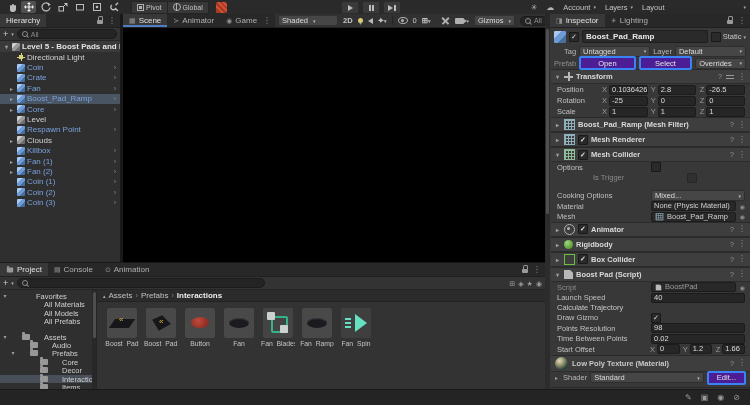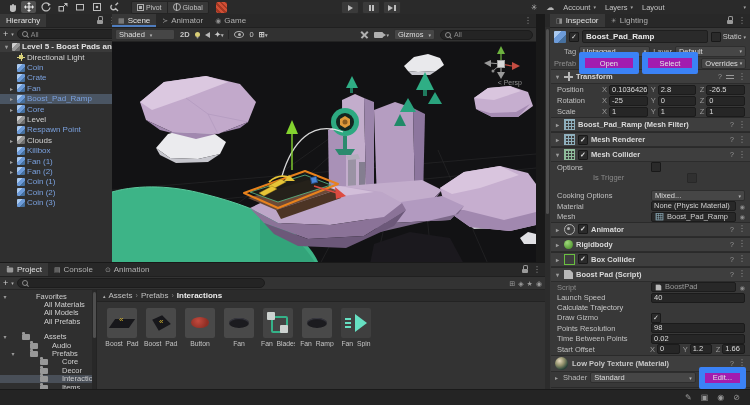--- a/index.html
+++ b/index.html
@@ -54,21 +54,21 @@
   .hrow.blue{color:#7aa0dd;}
   .hrow.sel{background:#4a5563;}
   .fold{width:7px;flex:none;color:#9a9a9a;font-size:6px;text-align:center;}
   .hicon{width:8px;height:8px;flex:none;border-radius:1px;}
   .hicon.cube-blue{background:linear-gradient(135deg,#a9c9f0 0 32%,#6d9bd8 32% 66%,#46709f 66%);}
   .hicon.cube-gray{background:linear-gradient(135deg,#cfcfcf 0 32%,#9a9a9a 32% 66%,#6e6e6e 66%);}
   .hicon.light{background:radial-gradient(circle at 50% 50%,#d9d27b 0 42%,transparent 45%),
     linear-gradient(#d9d27b 0 0) 50% 0/1px 100% no-repeat,linear-gradient(90deg,#d9d27b 0 0) 0 50%/100% 1px no-repeat;}
   .harr{margin-left:auto;color:#8a8a8a;font-size:7px;padding-right:2px;}
   
-  .scenepanel{position:absolute;left:112px;top:14px;width:424px;height:248px;display:flex;flex-direction:column;background:#000000;}
+  .scenepanel{position:absolute;left:123px;top:14px;width:424px;height:248px;display:flex;flex-direction:row;background:#000000;}
   .scntools{height:13px;background:#313131;border-bottom:1px solid #222;display:flex;align-items:center;gap:5px;padding:0 3px;flex:none;font-size:7.5px;}
   .dd{background:#464646;border:1px solid #303030;border-radius:2px;height:9px;display:flex;align-items:center;padding:0 3px;color:#dcdcdc;gap:3px;}
   .dd::after{content:"▾";font-size:5px;color:#b8b8b8;margin-left:2px;}
   .flatbtn{color:#c8c8c8;font-weight:bold;}
   .bulb{width:5px;height:5px;border-radius:50%;background:#d8cd76;box-shadow:0 3px 0 -1.5px #999;}
   .spk{width:0;height:0;border-top:3px solid transparent;border-bottom:3px solid transparent;border-right:5px solid #b8b8b8;}
   .eye{width:8px;height:5px;border:1px solid #b0b0b0;border-radius:50%;position:relative;}
   .eye::after{content:"";position:absolute;inset:1px 2.5px;background:#b0b0b0;border-radius:50%;}
   .cam{width:9px;height:6px;background:#b0b0b0;border-radius:1px;position:relative;margin-right:3px;}
   .cam::after{content:"";position:absolute;right:-3px;top:1px;border-left:3px solid #b0b0b0;border-top:2px solid transparent;border-bottom:2px solid transparent;}
@@ -76,21 +76,21 @@
   .xtool::before,.xtool::after{content:"";position:absolute;left:0;top:3.5px;width:9px;height:1.6px;background:#b0b0b0;}
   .xtool::before{transform:rotate(45deg);} .xtool::after{transform:rotate(-45deg);}
   .sep{width:1px;height:9px;background:#242424;}
   .viewport{position:relative;flex:1;overflow:hidden;}
   .viewport svg{display:block;}
   .persp{position:absolute;right:14px;top:37px;color:#8f8f8f;font-size:7px;}
   
   .project{position:absolute;left:0;top:262px;width:545px;height:128px;background:#2f2f2f;border-top:1px solid #191919;display:flex;flex-direction:column;}
   .pbody{flex:1;display:flex;overflow:hidden;}
   .ptree{width:96px;border-right:1px solid #242424;overflow:hidden;position:relative;padding-top:2px;}
-  .prow{height:8.4px;display:flex;align-items:center;gap:14px;padding:0 2px;color:#cfcfcf;font-size:7.5px;white-space:nowrap;}
+  .prow{height:8.4px;display:flex;align-items:flex-start;gap:14px;padding:0 2px;color:#cfcfcf;font-size:7.5px;white-space:nowrap;}
   .prow.sel{background:#494f58;}
   .prow.gap{margin-top:7px;}
   .prow .fold{width:6px;}
   .i1{padding-left:10px;} .i2{padding-left:20px;}
   .star{color:#c8b83a;font-size:7px;line-height:1;}
   .sico{font-size:7px;color:#9a9a9a;line-height:1;}
   .pmain{flex:1;display:flex;flex-direction:column;background:#333;overflow:hidden;}
   .crumbbar{height:11px;background:#2b2b2b;border-bottom:1px solid #232323;display:flex;align-items:center;gap:3px;padding:0 6px;flex:none;}
   .crumb{color:#c0c0c0;} .crumb.last{color:#ececec;font-weight:bold;}
   .csep{color:#808080;font-size:7px;}
@@ -119,21 +119,21 @@
   .insbody{flex:1;padding-left:6px;overflow:hidden;font-size:7.5px;}
   .objhead{height:17px;display:flex;align-items:center;gap:3px;padding:0 4px 0 3px;}
   .cube3d{width:12px;height:12px;flex:none;background:linear-gradient(135deg,#a9c9f0 0 32%,#6d9bd8 32% 66%,#46709f 66%);border-radius:1px;}
   .cb{width:8px;height:8px;background:#2a2a2a;border:1px solid #191919;border-radius:1px;color:#ddd;font-size:7px;line-height:7px;text-align:center;flex:none;}
   .cb.on::after{content:"✓";}
   .namefield{flex:1;background:#2a2a2a;border:1px solid #1e1e1e;border-radius:2px;height:11px;line-height:11px;padding:0 3px;font-weight:bold;color:#e8e8e8;font-size:8px;overflow:hidden;}
   .irow{height:12px;display:flex;align-items:center;gap:3px;padding:0 4px 0 3px;}
   .ilbl{color:#b8b8b8;flex:none;}
   .dd2{flex:1;background:#464646;border:1px solid #2e2e2e;border-radius:2px;height:9px;display:flex;align-items:center;padding:0 3px;color:#dcdcdc;overflow:hidden;white-space:nowrap;}
   .dd2::after{content:"▾";font-size:5px;color:#b8b8b8;margin-left:auto;padding-left:2px;}
-  .btn{background:#a21caf;border:6px solid #3b82f6;border-radius:2px;height:10px;display:flex;align-items:center;justify-content:center;padding:0 8px;color:#e4e4e4;}
+  .btn{background:#4c1d95;border:2px solid #3b82f6;border-radius:2px;height:10px;display:flex;align-items:center;justify-content:center;padding:0 8px;color:#e4e4e4;}
   .chead{height:13px;display:flex;align-items:center;gap:3px;background:#3e3e3e;border-top:1px solid #2a2a2a;border-bottom:1px solid #2c2c2c;padding:0 4px 0 3px;font-weight:bold;color:#dadada;font-size:7.5px;}
   .rt{margin-left:auto;display:flex;gap:4px;align-items:center;color:#999;font-weight:normal;font-size:7px;}
   .ci{width:9px;height:9px;flex:none;}
   .ci.grid-b{border:1px solid #8fb0bd;background:linear-gradient(#8fb0bd 1px,transparent 1px) 0 0/3px 3px,linear-gradient(90deg,#8fb0bd 1px,transparent 1px) 0 0/3px 3px;}
   .ci.grid-g{border:1px solid #8fbd9b;background:linear-gradient(#8fbd9b 1px,transparent 1px) 0 0/3px 3px,linear-gradient(90deg,#8fbd9b 1px,transparent 1px) 0 0/3px 3px;}
   .ci.anim{border-radius:50%;border:1px solid #b0b0b0;position:relative;}
   .ci.anim::after{content:"";position:absolute;left:2px;top:2px;width:3px;height:3px;background:#b0b0b0;border-radius:50%;}
   .ci.rbody{border-radius:50%;background:radial-gradient(circle at 35% 30%,#9fd87a,#5a9e38 70%);}
   .ci.boxcol{border:1.5px solid #6abf40;}
   .ci.script{background:#b8b8b8;clip-path:polygon(0 0,68% 0,100% 30%,100% 100%,0 100%);}

